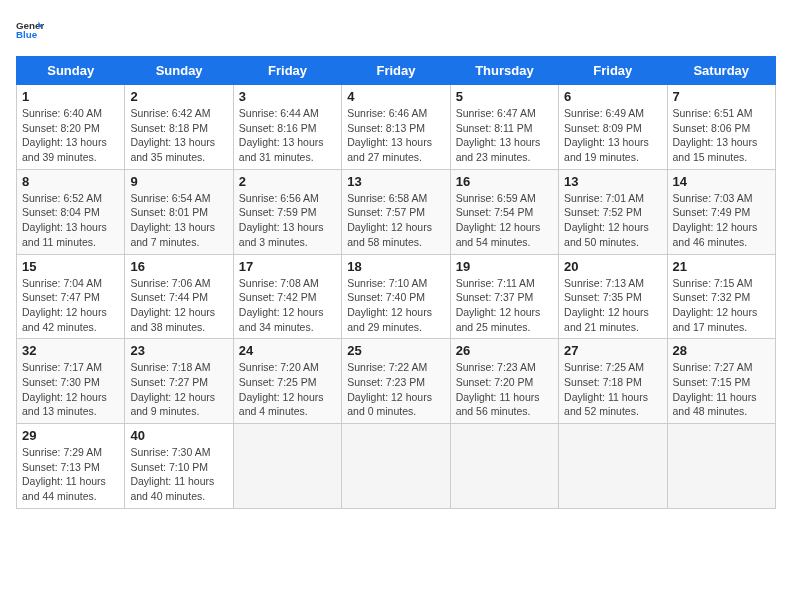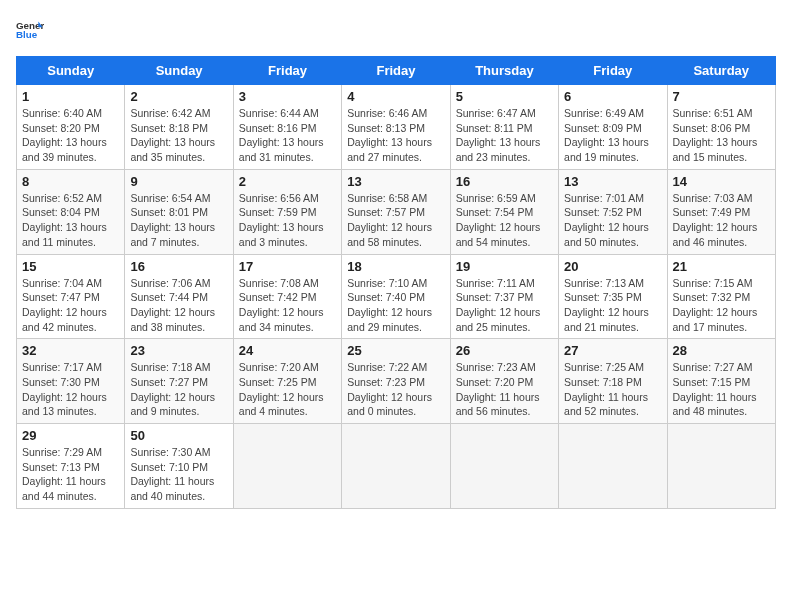--- a/index.html
+++ b/index.html
@@ -227,21 +227,21 @@
           <span class="day-num">28</span>
 <div class="day-info">Sunrise: 7:27 AM<br>Sunset: 7:15 PM<br>Daylight: 11 hours<br>and 48 minutes.</div>
         </td>
       </tr>
       <tr>
         <td>
           <span class="day-num">29</span>
 <div class="day-info">Sunrise: 7:29 AM<br>Sunset: 7:13 PM<br>Daylight: 11 hours<br>and 44 minutes.</div>
         </td>
         <td>
-          <span class="day-num">50</span>
+          <span class="day-num">40</span>
 <div class="day-info">Sunrise: 7:30 AM<br>Sunset: 7:10 PM<br>Daylight: 11 hours<br>and 40 minutes.</div>
         </td>
         <td class="empty-cell"></td>
         <td class="empty-cell"></td>
         <td class="empty-cell"></td>
         <td class="empty-cell"></td>
         <td class="empty-cell"></td>
       </tr>
     </tbody>
 </table>

